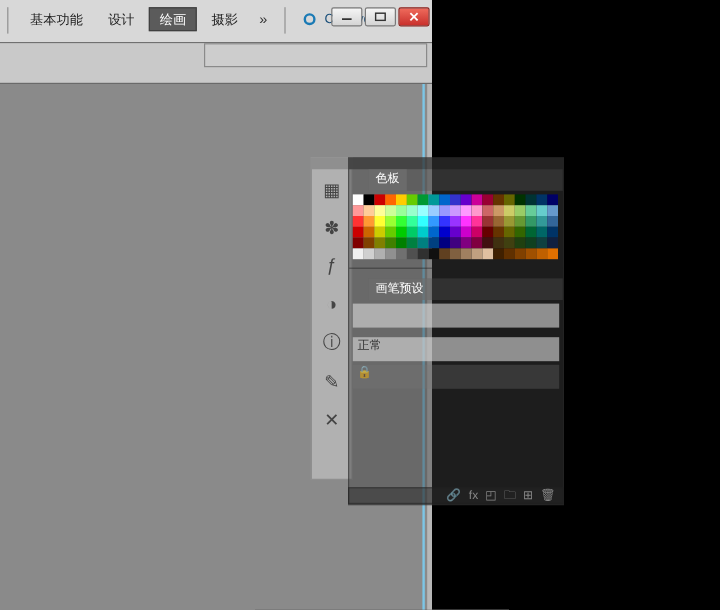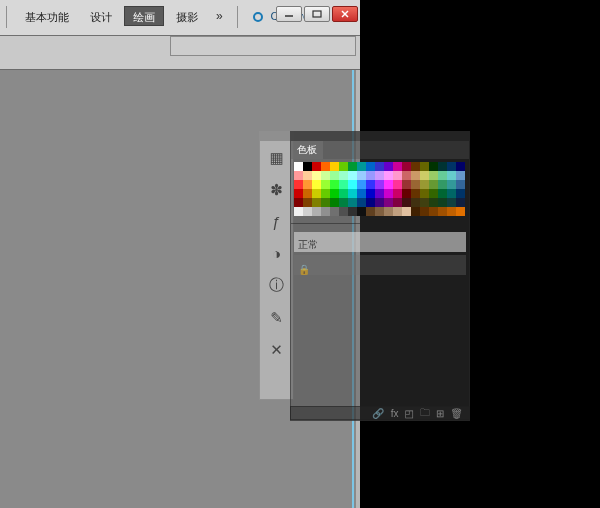--- a/index.html
+++ b/index.html
@@ -22,29 +22,29 @@
   .doc-tab { position:absolute; left:170px; top:36px; width:186px; height:20px; background:#cdcdcd; border:1px solid #8a8a8a; }
   .canvas-pane { position:absolute; left:0; top:70px; width:360px; height:438px; background:#8a8a8a; }
   .canvas-edge { position:absolute; right:6px; top:0; width:2px; height:438px; background:#7cc6e6; }
   .canvas-edge2 { position:absolute; right:0; top:0; width:4px; height:438px; background:#b7b7b7; }
 
   
   .float-toolstrip { position:absolute; left:259px; top:131px; width:35px; height:269px; background:rgba(210,210,210,0.55); border:1px solid rgba(120,120,120,0.6); border-top:10px solid rgba(120,120,120,0.6); }
   .strip-btn { width:31px; height:31px; margin:1px auto; display:flex; align-items:center; justify-content:center; color:#444; font-size:15px; }
 
   .float-panels { position:absolute; left:290px; top:131px; width:180px; height:290px; background:rgba(64,64,64,0.45); border:1px solid rgba(40,40,40,0.55); border-top:10px solid rgba(40,40,40,0.55); }
-  .panel-head { height:18px; display:flex; gap:19px; background:rgba(80,80,80,0.4); }
+  .panel-head { height:18px; display:flex; gap:19px; background:rgba(80,80,80,0.4);margin-left:16px; }
   .ptab { padding:0 6px; line-height:18px; font-size:10px; color:rgba(230,230,230,0.7); }
   .ptab.sel { background:rgba(120,120,120,0.5); color:#fff; }
   .swatches { padding:3px 3px; }
   .sw-row { display:flex; }
   .sw { width:9px; height:9px; }
   .panel-sep { height:1px; background:rgba(30,30,30,0.5); margin-top:4px; }
   .sub-panel { margin-top:8px; }
-  .field-row { display:flex; align-items:flex-end; height:20px; background:rgba(220,220,220,0.6); margin:3px; padding:0 4px; color:#333; font-size:10px; }
+  .field-row { display:flex; align-items:flex-start; height:20px; background:rgba(220,220,220,0.6); margin:3px; padding:0 4px; color:#333; font-size:10px; }
   .layers-body { position:absolute; left:290px; top:406px; width:180px; height:14px; background:rgba(40,40,40,0.45); border:1px solid rgba(30,30,30,0.5); display:flex; justify-content:flex-end; align-items:center; gap:6px; padding-right:6px; }
   .mini-ic { color:rgba(200,200,200,0.6); font-size:10px; }
 </style>
 </head>
 <body>
 
 <div class="app-window">
   <div class="title-bar">
     <div class="title-inner">
       <span class="divider"></span>
@@ -225,20 +225,26 @@
         <div class="sw" style="background: rgb(64, 32, 0);"></div>
         <div class="sw" style="background: rgb(96, 48, 0);"></div>
         <div class="sw" style="background: rgb(128, 64, 0);"></div>
         <div class="sw" style="background: rgb(160, 80, 0);"></div>
         <div class="sw" style="background: rgb(192, 96, 0);"></div>
         <div class="sw" style="background: rgb(224, 112, 0);"></div>
       </div>
     </div>
   <div class="panel-sep"></div>
   <div class="sub-panel">
+    <div class="panel-head">
+      <div class="ptab sel">画笔预设</div>
+    </div>
+    <div class="field-row"></div>
+  </div>
+  <div class="sub-panel">
     <div class="field-row">
       <span>正常</span>
     </div>
     <div class="field-row" style="background:rgba(120,120,120,0.3);">
       <span class="mini-ic">🔒</span>
     </div>
   </div>
 </div>
 
 <div class="layers-body">

